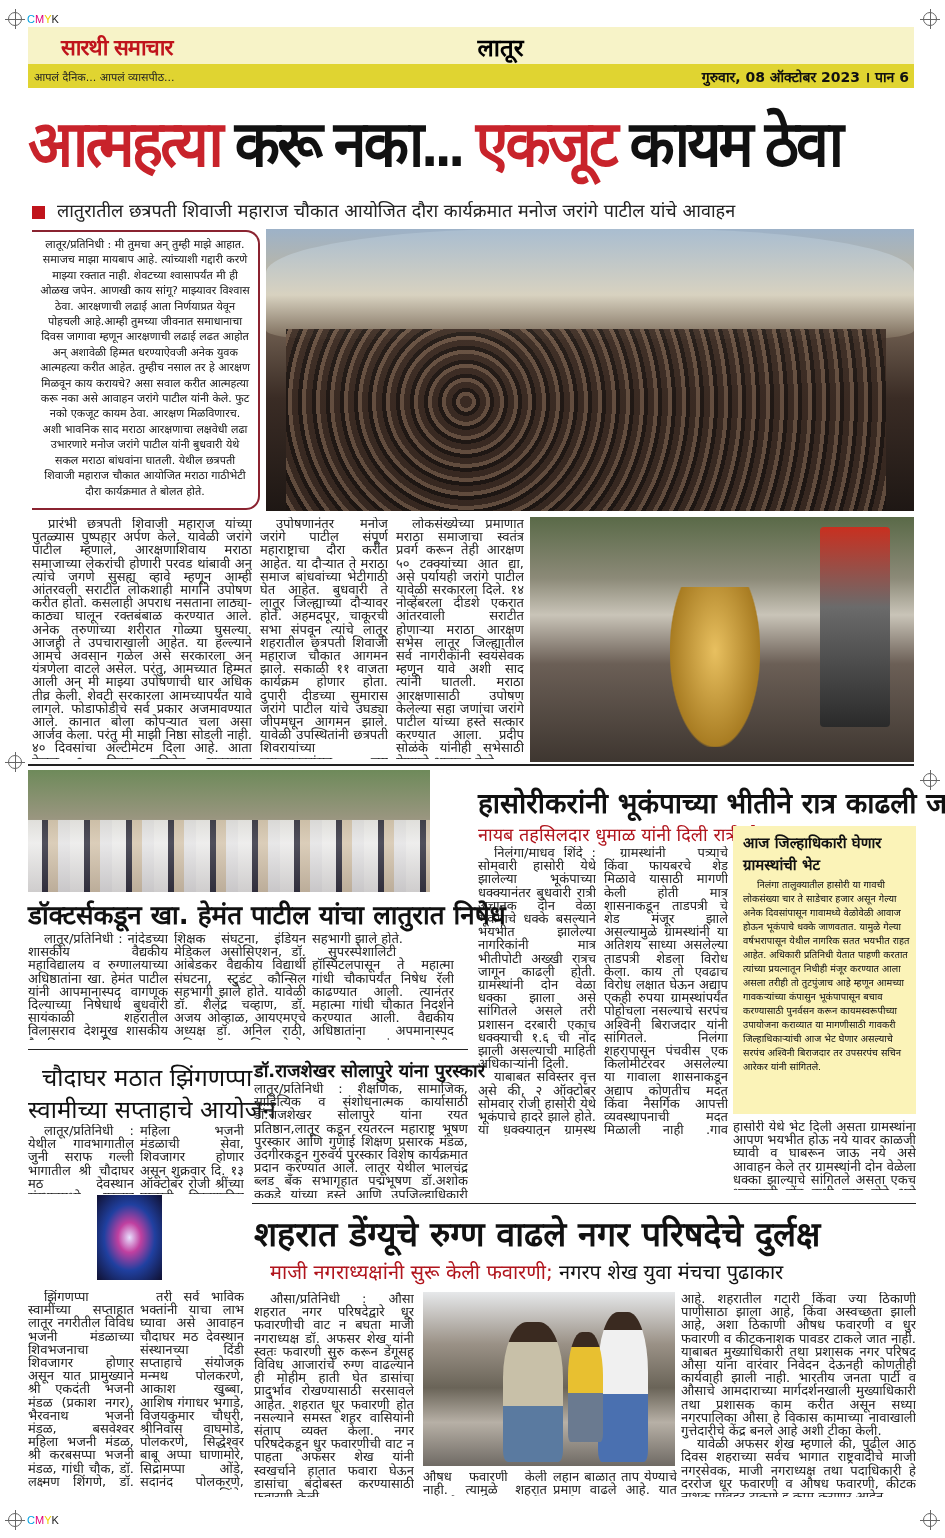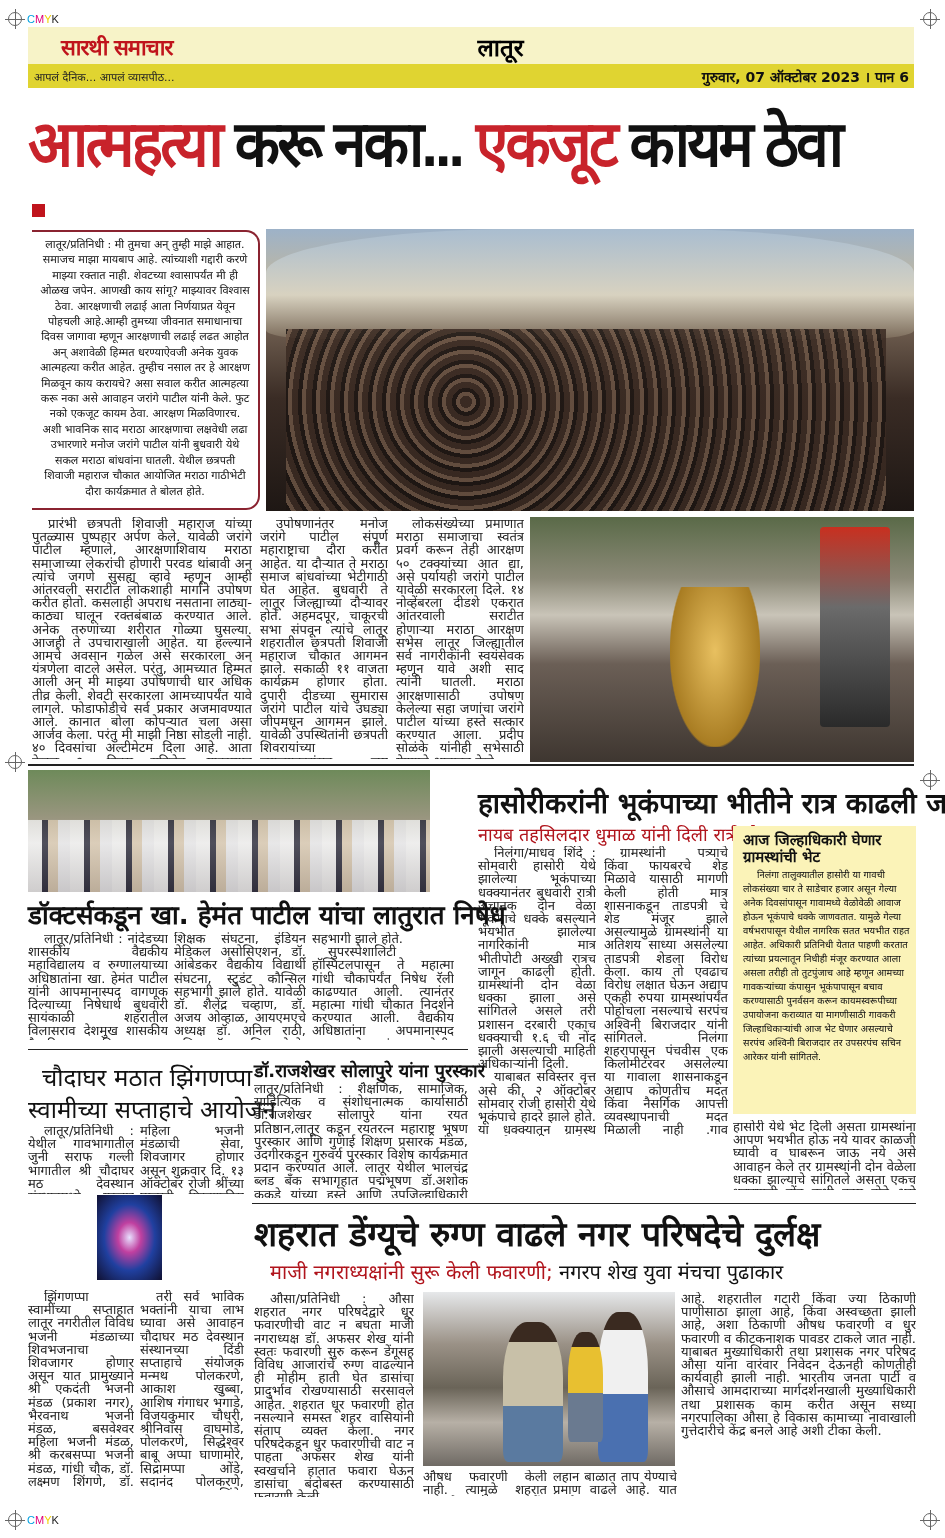--- a/index.html
+++ b/index.html
@@ -31,47 +31,47 @@
     linear-gradient(180deg,#5a6a48 0%,#8c8a78 25%,#c9c4b8 40%,#6b5f56 60%,#3e3630 100%);}
   .statue{position:absolute;left:140px;top:70px;width:90px;height:160px;background:radial-gradient(ellipse at 50% 40%,#e8c060,#a87c22 70%,transparent 72%);}
   .photo-doctors{left:28px;top:808px;width:402px;height:84px;background:linear-gradient(180deg,#6e8a5a 0%,#9a9680 40%,#e7e4e0 60%,#4a4040 100%);}
   .photo-deity{left:97px;top:1195px;width:65px;height:85px;background:radial-gradient(ellipse at 50% 50%,#e8e0ff 0%,#c040a0 25%,#2040a0 55%,#101030 100%);}
   .photo-spray{left:423px;top:1292px;width:252px;height:174px;background:linear-gradient(180deg,#e6e8ea 0%,#9a9186 30%,#6a6458 55%,#b7b0a6 75%,#6f6a64 100%);}
   .figure{position:absolute;border-radius:40% 40% 8% 8%;}
   .rule{position:absolute;background:#222;}
   .h2{position:absolute;white-space:nowrap;font-weight:bold;color:#111;}
   .h2red{position:absolute;white-space:nowrap;color:#b0141c;}
   .sidebox{left:733px;top:826px;width:183px;height:288px;background:#fbf3b8;}
-  .sidebox .t{font-size:15px;font-weight:bold;line-height:17px;padding:6px 6px 2px 10px;}
+  .sidebox .t{font-size:15px;font-weight:bold;line-height:22px;padding:6px 6px 2px 10px;}
   .sidebox .b{font-size:9.5px;line-height:14px;padding:0 6px 0 10px;text-align:left;}
   .sidebox .b p{margin:0;text-indent:14px;}
 </style>
 </head>
 <body>
 
 <div class="reg" style="left:8px;top:12px"></div>
 <div class="cmyk" style="left:27px;top:13px"><span class="c">C</span><span class="m">M</span><span class="y">Y</span><span class="k">K</span></div>
 <div class="reg" style="right:8px;top:12px"></div>
 <div class="reg" style="left:8px;top:1513px"></div>
 <div class="cmyk" style="left:27px;top:1514px"><span class="c">C</span><span class="m">M</span><span class="y">Y</span><span class="k">K</span></div>
 <div class="reg" style="right:8px;top:1513px"></div>
 <div class="reg" style="left:8px;top:755px"></div>
 <div class="reg" style="right:8px;top:773px"></div>
 
 <div class="abs masthead"></div>
 <div class="abs brand">सारथी समाचार</div>
 <div class="abs city">लातूर</div>
 <div class="abs tagbar"></div>
 <div class="abs tagline">आपलं दैनिक... आपलं व्यासपीठ...</div>
-<div class="abs dateline">गुरुवार, 07 ऑक्टोबर 2023 । पान 6</div>
+<div class="abs dateline">गुरुवार, 08 ऑक्टोबर 2023 । पान 6</div>
 
 <div class="abs headline">
   <span class="red">आत्महत्या </span><span class="blk">करू नका... </span><span class="red">एकजूट </span><span class="blk">कायम ठेवा</span>
 </div>
-<div class="abs subhead"><span class="sq"></span></div>
+<div class="abs subhead"><span class="sq"></span><span>लातुरातील छत्रपती शिवाजी महाराज चौकात आयोजित दौरा कार्यक्रमात मनोज जरांगे पाटील यांचे आवाहन</span></div>
 
 <div class="abs intro-box">
   <p>लातूर/प्रतिनिधी : मी तुमचा अन् तुम्ही माझे आहात. समाजच माझा मायबाप आहे. त्यांच्याशी गद्दारी करणे माझ्या रक्तात नाही. शेवटच्या श्वासापर्यंत मी ही ओळख जपेन. आणखी काय सांगू? माझ्यावर विश्वास ठेवा. आरक्षणाची लढाई आता निर्णयाप्रत येवून पोहचली आहे.आम्ही तुमच्या जीवनात समाधानाचा दिवस जागावा म्हणून आरक्षणाची लढाई लढत आहोत अन् अशावेळी हिम्मत धरण्याऐवजी अनेक युवक आत्महत्या करीत आहेत. तुम्हीच नसाल तर हे आरक्षण मिळवून काय करायचे? असा सवाल करीत आत्महत्या करू नका असे आवाहन जरांगे पाटील यांनी केले. फुट नको एकजूट कायम ठेवा. आरक्षण मिळविणारच. अशी भावनिक साद मराठा आरक्षणाचा लक्षवेधी लढा उभारणारे मनोज जरांगे पाटील यांनी बुधवारी येथे सकल मराठा बांधवांना घातली. येथील छत्रपती शिवाजी महाराज चौकात आयोजित मराठा गाठीभेटी दौरा कार्यक्रमात ते बोलत होते.</p>
 </div>
 
 <div class="abs photo photo-crowd1">
   <div class="figure" style="left:0;top:0;width:648px;height:110px;background:linear-gradient(180deg,#a9bdd0,#d8d2c0 60%,#7b6b5a);"></div>
   <div class="figure" style="left:20px;top:100px;width:600px;height:182px;border-radius:0;background:repeating-radial-gradient(circle at 30% 40%,#3a2a22 0 6px,#6b5444 6px 10px,#1c1512 10px 14px);opacity:.85;"></div>
 </div>
 
@@ -171,13 +171,14 @@
   <div class="figure" style="left:145px;top:40px;width:35px;height:110px;background:linear-gradient(180deg,#3a2a20 0 14%,#e8c030 14% 55%,#6a7a90 55%);"></div>
 </div>
 <div class="abs col-text" style="left:423px;top:1470px;width:124px;height:26px">
   <p style="text-indent:0">औषध फवारणी केली नाही. त्यामुळे शहरात डासांची प्रमाण वाढून डेंगू रुग्णांची संख्या व</p>
 </div>
 <div class="abs col-text" style="left:553px;top:1470px;width:124px;height:26px">
   <p style="text-indent:0">लहान बाळात ताप येण्याचे प्रमाण वाढले आहे. यात काही रुग्णांना लातूरला हलवावे लागत</p>
 </div>
 <div class="abs col-text" style="left:681px;top:1292px;width:235px;height:205px">
   <p style="text-indent:0">आहे. शहरातील गटारी किंवा ज्या ठिकाणी पाणीसाठा झाला आहे, किंवा अस्वच्छता झाली आहे, अशा ठिकाणी औषध फवारणी व धुर फवारणी व कीटकनाशक पावडर टाकले जात नाही. याबाबत मुख्याधिकारी तथा प्रशासक नगर परिषद औसा यांना वारंवार निवेदन देऊनही कोणतीही कार्यवाही झाली नाही. भारतीय जनता पार्टी व औसाचे आमदाराच्या मार्गदर्शनखाली मुख्याधिकारी तथा प्रशासक काम करीत असून सध्या नगरपालिका औसा हे विकास कामाच्या नावाखाली गुत्तेदारीचे केंद्र बनले आहे अशी टीका केली.</p>
+  <p>यावेळी अफसर शेख म्हणाले की, पुढील आठ दिवस शहराच्या सर्वच भागात राष्ट्रवादीचे माजी नगरसेवक, माजी नगराध्यक्ष तथा पदाधिकारी हे दररोज धूर फवारणी व औषध फवारणी, कीटक नाशक पावडर टाकणे इ काम करणार आहेत.</p>
 </div>
 
 </body></html>

